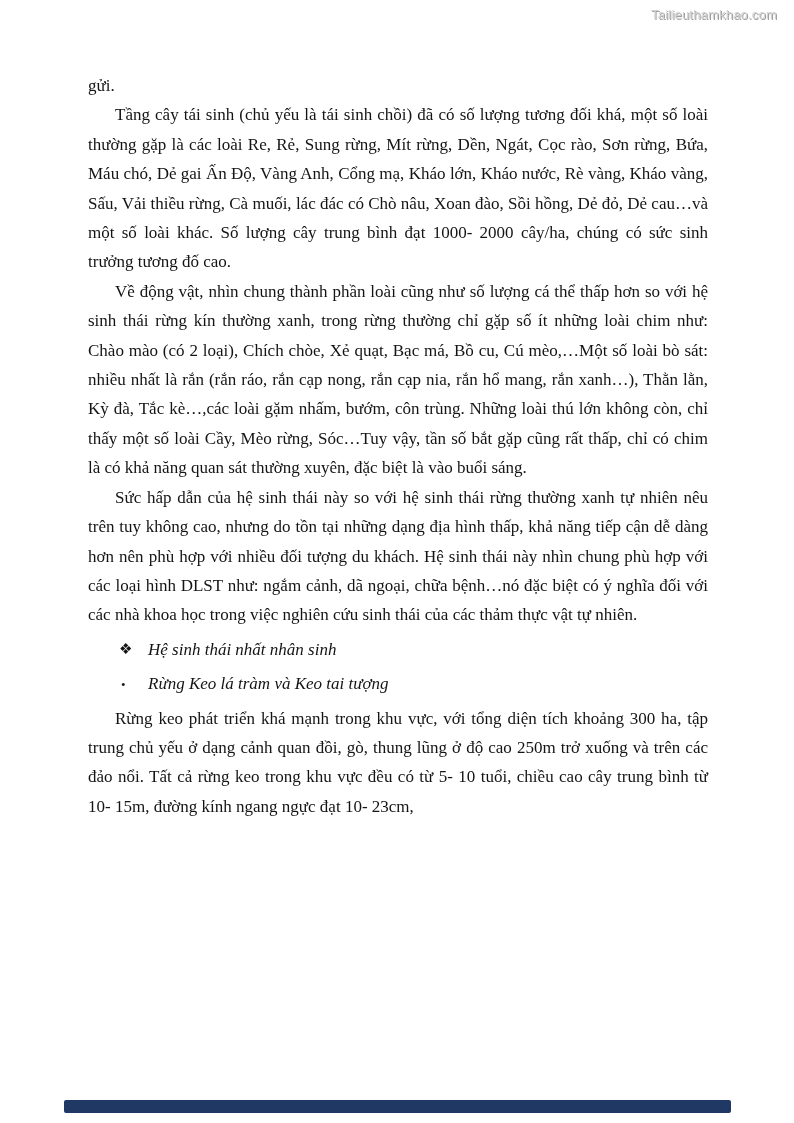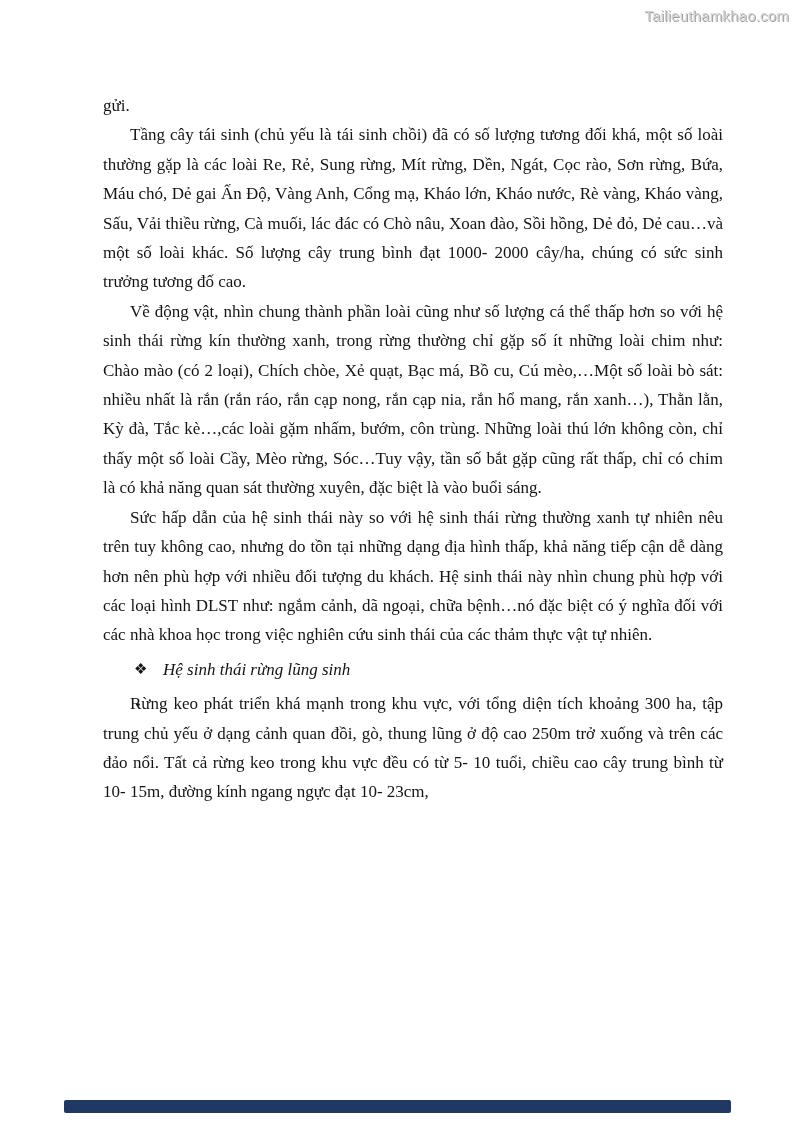--- a/index.html
+++ b/index.html
@@ -7,36 +7,35 @@
     position:relative;
     width:794px;height:1123px;
     margin:0 auto;
     background:#ffffff;
     overflow:hidden;
     font-family:"Liberation Serif","DejaVu Serif",serif;
     color:#141414;
   }
   .watermark{
     position:absolute;
-    top:7px;right:5px;
+    top:7px;right:17px;
     font-family:"Liberation Sans","DejaVu Sans",sans-serif;
-    font-size:15px;
+    font-size:13px;
     letter-spacing:0.2px;
     color:#d2d2d2;
     text-shadow:1px 1px 0 #9f9f9f;
     user-select:none;
   }
   .content{
     position:absolute;
-    left:103px;top:71px;
+    left:88px;top:71px;
     width:620px;
     font-size:17px;
     line-height:29.4px;
     text-align:justify;
-    margin-top:20px;
   }
   .para{margin:0;text-indent:27px;}
   .para.no-indent{text-indent:0;}
   .blist{
     list-style:none;
     margin:5px 0 4px 0;
     padding:0;
   }
   .blist li{
     position:relative;
@@ -77,24 +76,25 @@
 
     <p class="para">Tầng cây tái sinh (chủ yếu là tái sinh chồi) đã có số lượng tương đối khá, một số loài thường gặp là các loài Re, Rẻ, Sung rừng, Mít rừng, Dền, Ngát, Cọc rào, Sơn rừng, Bứa, Máu chó, Dẻ gai Ấn Độ, Vàng Anh, Cổng mạ, Kháo lớn, Kháo nước, Rè vàng, Kháo vàng, Sấu, Vải thiều rừng, Cà muối, lác đác có Chò nâu, Xoan đào,  Sồi hồng, Dẻ đỏ, Dẻ cau…và một số loài khác. Số lượng cây trung bình đạt 1000- 2000 cây/ha, chúng có sức sinh trưởng tương đố cao.</p>
 
     <p class="para">Về động vật, nhìn chung thành phần loài cũng như số lượng cá thể thấp hơn so với hệ sinh thái rừng kín thường xanh, trong rừng thường chỉ gặp số ít những loài chim như: Chào mào (có 2 loại), Chích chòe, Xẻ quạt, Bạc má, Bồ cu, Cú mèo,…Một số loài bò sát: nhiều nhất là rắn (rắn ráo, rắn cạp nong, rắn cạp nia, rắn hổ mang, rắn xanh…), Thằn lằn, Kỳ đà, Tắc kè…,các loài gặm nhấm, bướm, côn trùng. Những loài thú lớn không còn, chỉ thấy một số loài Cầy, Mèo rừng, Sóc…Tuy vậy, tần số bắt gặp cũng rất thấp, chỉ có chim là có khả năng quan sát thường xuyên, đặc biệt là vào buổi sáng.</p>
 
     <p class="para">Sức hấp dẫn của hệ sinh thái này so với hệ sinh thái rừng thường xanh tự nhiên nêu trên tuy không cao, nhưng do tồn tại những dạng địa hình thấp, khả năng tiếp cận dễ dàng hơn nên phù hợp với nhiều đối tượng du khách. Hệ sinh thái này nhìn chung phù hợp với các loại hình DLST như: ngắm cảnh, dã ngoại, chữa bệnh…nó đặc biệt có ý nghĩa đối với các nhà khoa học trong việc nghiên cứu sinh thái của các thảm thực vật tự nhiên.</p>
 
     <ul class="blist">
       <li>
         <span class="marker">❖</span>
-        <span>Hệ sinh thái rừng lũng sinh</span>
+        <span>Hệ sinh thái nhất nhân sinh</span>
       </li>
       <li>
         <span class="marker dot">•</span>
+        <span>Rừng Keo lá tràm và Keo tai tượng</span>
       </li>
     </ul>
 
 
     <p class="para">Rừng keo phát triển khá mạnh trong khu vực, với tổng diện tích khoảng 300 ha, tập trung chủ yếu ở dạng cảnh quan đồi, gò, thung lũng ở độ cao 250m trở xuống và trên các đảo nổi. Tất cả rừng keo trong khu vực đều có từ 5- 10 tuổi, chiều cao cây trung bình từ 10- 15m, đường kính ngang ngực đạt 10- 23cm,</p>
 
   </div>
 
   <div class="footer-bar"></div>
 

